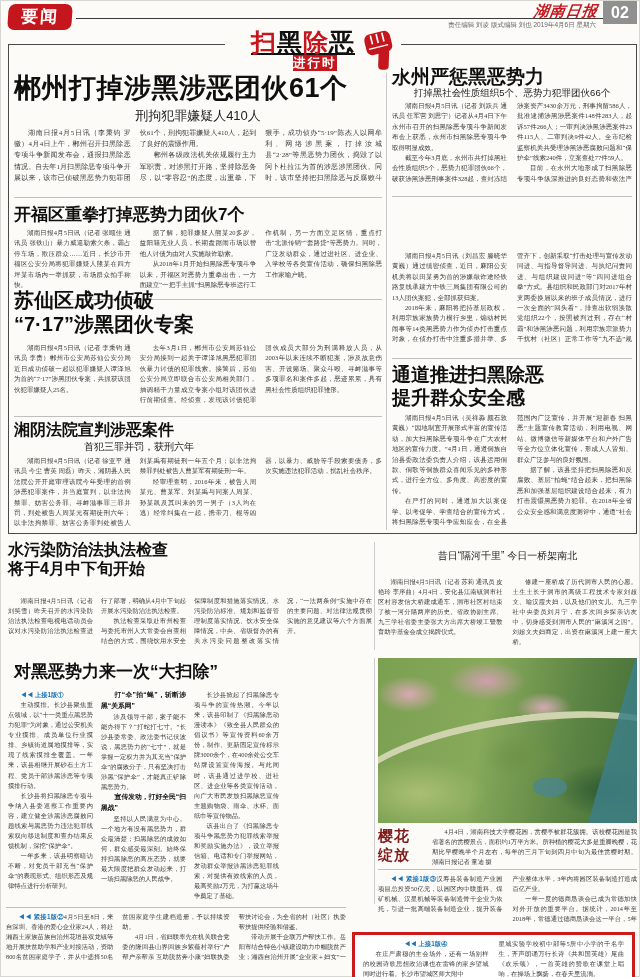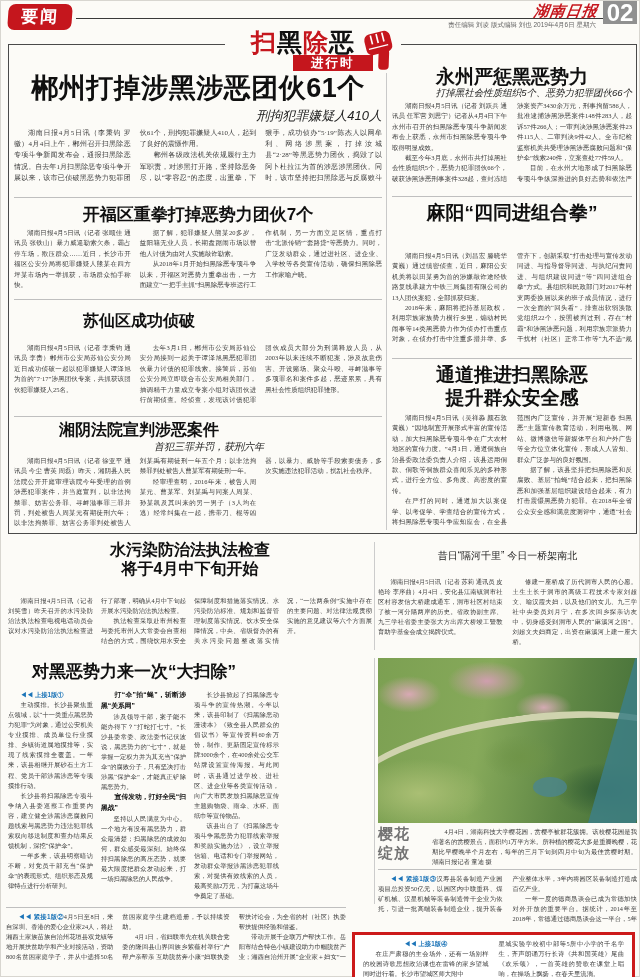--- a/index.html
+++ b/index.html
@@ -6,35 +6,35 @@
   .page{position:relative;width:640px;height:977px;background:#fcfbf7;overflow:hidden;
         font-family:"Liberation Serif",serif;color:#222;box-shadow:0 0 0 1px #d8d6d0 inset;}
   
   .badge{position:absolute;left:8px;top:4px;width:64px;height:26px;background:#c5161d;color:#fff;
          border-radius:7px;text-align:center;line-height:26px;font-size:17px;font-weight:bold;
          font-family:"Liberation Sans",sans-serif;letter-spacing:2px;transform:skewX(-4deg);}
   .hline{position:absolute;left:76px;top:18px;right:3px;height:1px;background:#3a3a3a;}
   .logo{position:absolute;right:42px;top:2px;color:#c5161d;font-weight:bold;font-size:15px;
         font-family:"Liberation Serif",serif;font-style:italic;letter-spacing:1px;transform:skewX(-8deg);}
   .pagenum{position:absolute;right:3px;top:1px;width:34px;height:23px;background:#909090;color:#fff;
-        font-family:"Liberation Sans",sans-serif;font-size:24px;font-weight:bold;text-align:center;line-height:23px;}
+        font-family:"Liberation Sans",sans-serif;font-size:16px;font-weight:bold;text-align:center;line-height:23px;}
   .editors{position:absolute;right:44px;top:21px;font-size:6.5px;color:#666;font-family:"Liberation Sans",sans-serif;}
   
   .mainbox{position:absolute;left:8px;top:44px;width:629px;height:490px;border:1px solid #4a4a4a;box-sizing:border-box;}
   .vrule{position:absolute;left:386px;top:50px;height:480px;width:1px;background:#c9c9c9;}
   .banner{position:absolute;left:225px;top:26px;width:176px;height:47px;background:#fcfbf7;z-index:5;}
   .banner-title{position:absolute;left:26px;top:0;font-size:25px;font-weight:bold;letter-spacing:1px;
-        font-family:"Liberation Sans",sans-serif;color:#111;}
+        font-family:"Liberation Sans",sans-serif;color:#111;text-decoration:underline;}
   .banner-title .red{color:#c5161d;}
   .banner-tag{position:absolute;left:68px;top:29px;background:#c5161d;color:#fff;font-size:12.5px;font-weight:bold;
-        font-family:"Liberation Sans",sans-serif;padding:0 18px;line-height:16px;letter-spacing:2px;}
+        font-family:"Liberation Sans",sans-serif;padding:0 0;line-height:16px;letter-spacing:2px;}
   .fist{position:absolute;right:-2px;top:1px;width:46px;height:46px;}
   
-  .h-big{position:absolute;font-family:"Liberation Sans",sans-serif;font-weight:bold;color:#0f0f0f;text-align:center;}
-  .h-sub{position:absolute;text-align:right;color:#222;font-family:"Liberation Sans",sans-serif;font-style:italic;}
+  .h-big{position:absolute;font-family:"Liberation Sans",sans-serif;font-weight:bold;color:#0f0f0f;text-align:left;}
+  .h-sub{position:absolute;text-align:center;color:#222;font-family:"Liberation Sans",sans-serif;}
   .body{position:absolute;overflow:hidden;font-size:6.5px;line-height:1.6;color:#3a3a3a;text-align:justify;}
   .body p,.para{margin:0;text-indent:2em;text-align:justify;}
   .cols2{columns:2;column-gap:10px;column-fill:auto;}
   .cols3{columns:3;column-gap:9px;column-fill:auto;}
   .cols4{columns:4;column-gap:8px;column-fill:auto;}
   .hr{position:absolute;height:1px;background:#bfbfbf;}
   .vr{position:absolute;width:1px;background:#ccc;}
   .jlabel{display:inline;color:#1b74b8;font-weight:bold;text-indent:0;font-family:"Liberation Sans",sans-serif;}
   .subhead-inline{font-weight:bold;color:#111;margin:2px 0;text-indent:0;font-family:"Liberation Sans",sans-serif;font-size:6.8px;}
   
@@ -45,22 +45,22 @@
        radial-gradient(40px 22px at 64% 30%, #d3aab2 0%, rgba(211,170,178,0) 70%),
        radial-gradient(70px 36px at 88% 80%, #2f5a33 0%, rgba(47,90,51,0) 75%),
        radial-gradient(90px 46px at 16% 82%, #aabf74 0%, rgba(170,191,116,0) 75%),
        radial-gradient(50px 30px at 55% 60%, #6f9448 0%, rgba(111,148,72,0) 75%),
        linear-gradient(100deg, #7ca052 0%, #86a95a 40%, #5d8544 72%, #436e38 100%);}
   .photo .road{position:absolute;left:-30px;top:58px;width:330px;height:90px;border:7px solid #cfd3ae;
        border-color:#cfd3ae transparent transparent transparent;border-radius:50%;transform:rotate(-8deg);}
   .photo .river{position:absolute;right:-18px;top:-20px;width:46px;height:230px;background:#3d7f86;
        transform:rotate(16deg);border-radius:20px;opacity:.85;}
   .photo .pond{position:absolute;right:70px;bottom:26px;width:34px;height:20px;background:#4b868d;border-radius:50%;opacity:.8;}
-  .cap-title{position:absolute;left:378px;top:827px;width:48px;font-size:15px;font-weight:bold;color:#737373;
-       font-family:Liberation Mono, monospace;line-height:1.25;letter-spacing:1px;}
+  .cap-title{position:absolute;left:378px;top:827px;width:48px;font-size:15px;font-weight:bold;color:#7f1d1d;
+       font-family:Liberation Serif, serif;line-height:1.25;letter-spacing:1px;}
   .redbox{position:absolute;left:352px;top:932px;width:283px;height:62px;border:3px solid #cc1a1a;background:#fff;
        box-sizing:border-box;padding:4px 8px;}
   .kicker{position:absolute;text-align:center;font-family:"Liberation Sans",sans-serif;color:#222;}
 </style>
 </head>
 <body>
 
 <div class="page">
 
   <div class="badge">要闻</div>
@@ -98,22 +98,23 @@
 
   <div class="h-big" style="left:14px;top:203px;width:368px;font-size:17px;">开福区重拳打掉恶势力团伙7个</div>
   <div class="body cols3" style="left:14px;top:228px;width:368px;height:68px;">
       <p class="para">湖南日报4月5日讯（记者 张颐佳 通讯员 张铁山）暴力威逼勒索欠条，霸占停车场，欺压群众……近日，长沙市开福区公安分局将犯罪嫌疑人熊某在四方坪某市场内一举抓获，市场群众拍手称快。</p>
       <p class="para">据了解，犯罪嫌疑人熊某20多岁，益阳籍无业人员，长期盘踞闹市场以替他人讨债为由对人实施敲诈勒索。</p>
       <p class="para">从2018年1月开始扫黑除恶专项斗争以来，开福区对恶势力重拳出击，一方面建立“一把手主抓”扫黑除恶专班运行工作机制，另一方面立足区情，重点打击“北派传销”“套路贷”等恶势力。同时，广泛发动群众，通过进社区、进企业、入学校等各类宣传活动，确保扫黑除恶工作家喻户晓。</p>
     </div>
 
   <div class="hr" style="left:14px;top:299px;width:368px;"></div>
 
-  <div class="h-big" style="left:14px;top:311px;width:250px;font-size:16px;line-height:1.2;">
+  <div class="h-big" style="left:14px;top:288px;width:250px;font-size:20px;line-height:1.2;">
     <div>苏仙区成功侦破</div>
+    <div>“7·17”涉黑团伙专案</div>
   </div>
   <div class="body cols3" style="left:14px;top:343px;width:368px;height:70px;">
       <p class="para">湖南日报4月5日讯（记者 李秉钧 通讯员 李贵）郴州市公安局苏仙公安分局近日成功侦破一起以犯罪嫌疑人谭泽旭为首的“7·17”涉黑团伙专案，共抓获该团伙犯罪嫌疑人25名。</p>
       <p class="para">去年3月1日，郴州市公安局苏仙公安分局接到一起关于谭泽旭黑恶犯罪团伙暴力讨债的犯罪线索。接警后，苏仙公安分局立即联合市公安局相关部门，抽调精干力量成立专案小组对该团伙进行前期侦查。经侦查，发现该讨债犯罪团伙成员大部分为刑满释放人员，从2003年以来连续不断犯案，涉及故意伤害、开设赌场、聚众斗殴、寻衅滋事等多项罪名和案件多起，恶迹累累，具有黑社会性质组织犯罪雏形。</p>
     </div>
 
   <div class="hr" style="left:14px;top:416px;width:368px;"></div>
 
   <div class="h-big" style="left:14px;top:420px;width:250px;font-size:16px;">湘阴法院宣判涉恶案件</div>
   <div class="h-sub" style="left:14px;top:440px;width:250px;font-size:10px;">首犯三罪并罚，获刑六年</div>
@@ -126,21 +127,20 @@
   <div class="h-sub" style="left:392px;top:87px;width:240px;font-size:9.5px;">打掉黑社会性质组织5个、恶势力犯罪团伙66个</div>
   <div class="body cols2" style="left:392px;top:101px;width:240px;height:91px;">
       <p class="para">湖南日报4月5日讯（记者 刘跃兵 通讯员 任军营 刘思宁）记者从4月4日下午永州市召开的扫黑除恶专项斗争新闻发布会上获悉，永州市扫黑除恶专项斗争取得明显成效。</p>
       <p class="para">截至今年3月底，永州市共打掉黑社会性质组织5个，恶势力犯罪团伙66个，破获涉黑涉恶刑事案件328起，查封冻结涉案资产3430余万元，刑事拘留586人，批准逮捕涉黑涉恶案件148件283人，起诉57件266人；一审判决涉黑涉恶案件23件115人、二审判决9件42人。全市纪检监察机关共受理涉黑涉恶腐败问题和“保护伞”线索240件，立案查处77件59人。</p>
       <p class="para">目前，在永州大地形成了扫黑除恶专项斗争纵深推进的良好态势和依法严惩黑恶势力的高压态势，基层组织建设明显夯实，社会风气明显好转，群众安全感、满意度明显增强。</p>
     </div>
 
   <div class="hr" style="left:392px;top:196px;width:240px;"></div>
 
   <div class="h-big" style="left:392px;top:202px;width:240px;font-size:19px;line-height:1.2;">
-    <div>麻阳“四同进组合拳”</div>
   </div>
   <div class="body cols2" style="left:392px;top:251px;width:240px;height:103px;">
       <p class="para">湖南日报4月5日讯（刘昌宏 滕晓华 黄巍）通过缜密侦查，近日，麻阳公安机关将以田某勇为首的涉嫌敲诈途经铁路复线承建方中铁三局集团有限公司的13人团伙案犯，全部抓获归案。</p>
       <p class="para">2018年来，麻阳将把持基层政权，利用宗族家族势力横行乡里，煽动村民闹事等14类黑恶势力作为侦办打击重点对象，在侦办打击中注重多措并举、多管齐下，创新采取“打击处理与宣传发动同进、与指导督导同进、与执纪问责同进、与组织建设同进”等“四同进组合拳”方式。县组织和民政部门对2017年村支两委换届以来的班子成员情况，进行一次全面的“回头看”，排查出软弱涣散党组织22个，按照被判过刑，存在“村霸”和涉黑涉恶问题，利用宗族宗派势力干扰村（社区）正常工作等“九不选”规定，对江口墟、谭家寨、郭公坪、岩门等乡镇的7个村党支部书记进行了果断调整。</p>
     </div>
 
   <div class="hr" style="left:392px;top:358px;width:240px;"></div>
 
   <div class="h-big" style="left:392px;top:364px;width:240px;font-size:19px;line-height:1.2;">
     <div>通道推进扫黑除恶</div>

